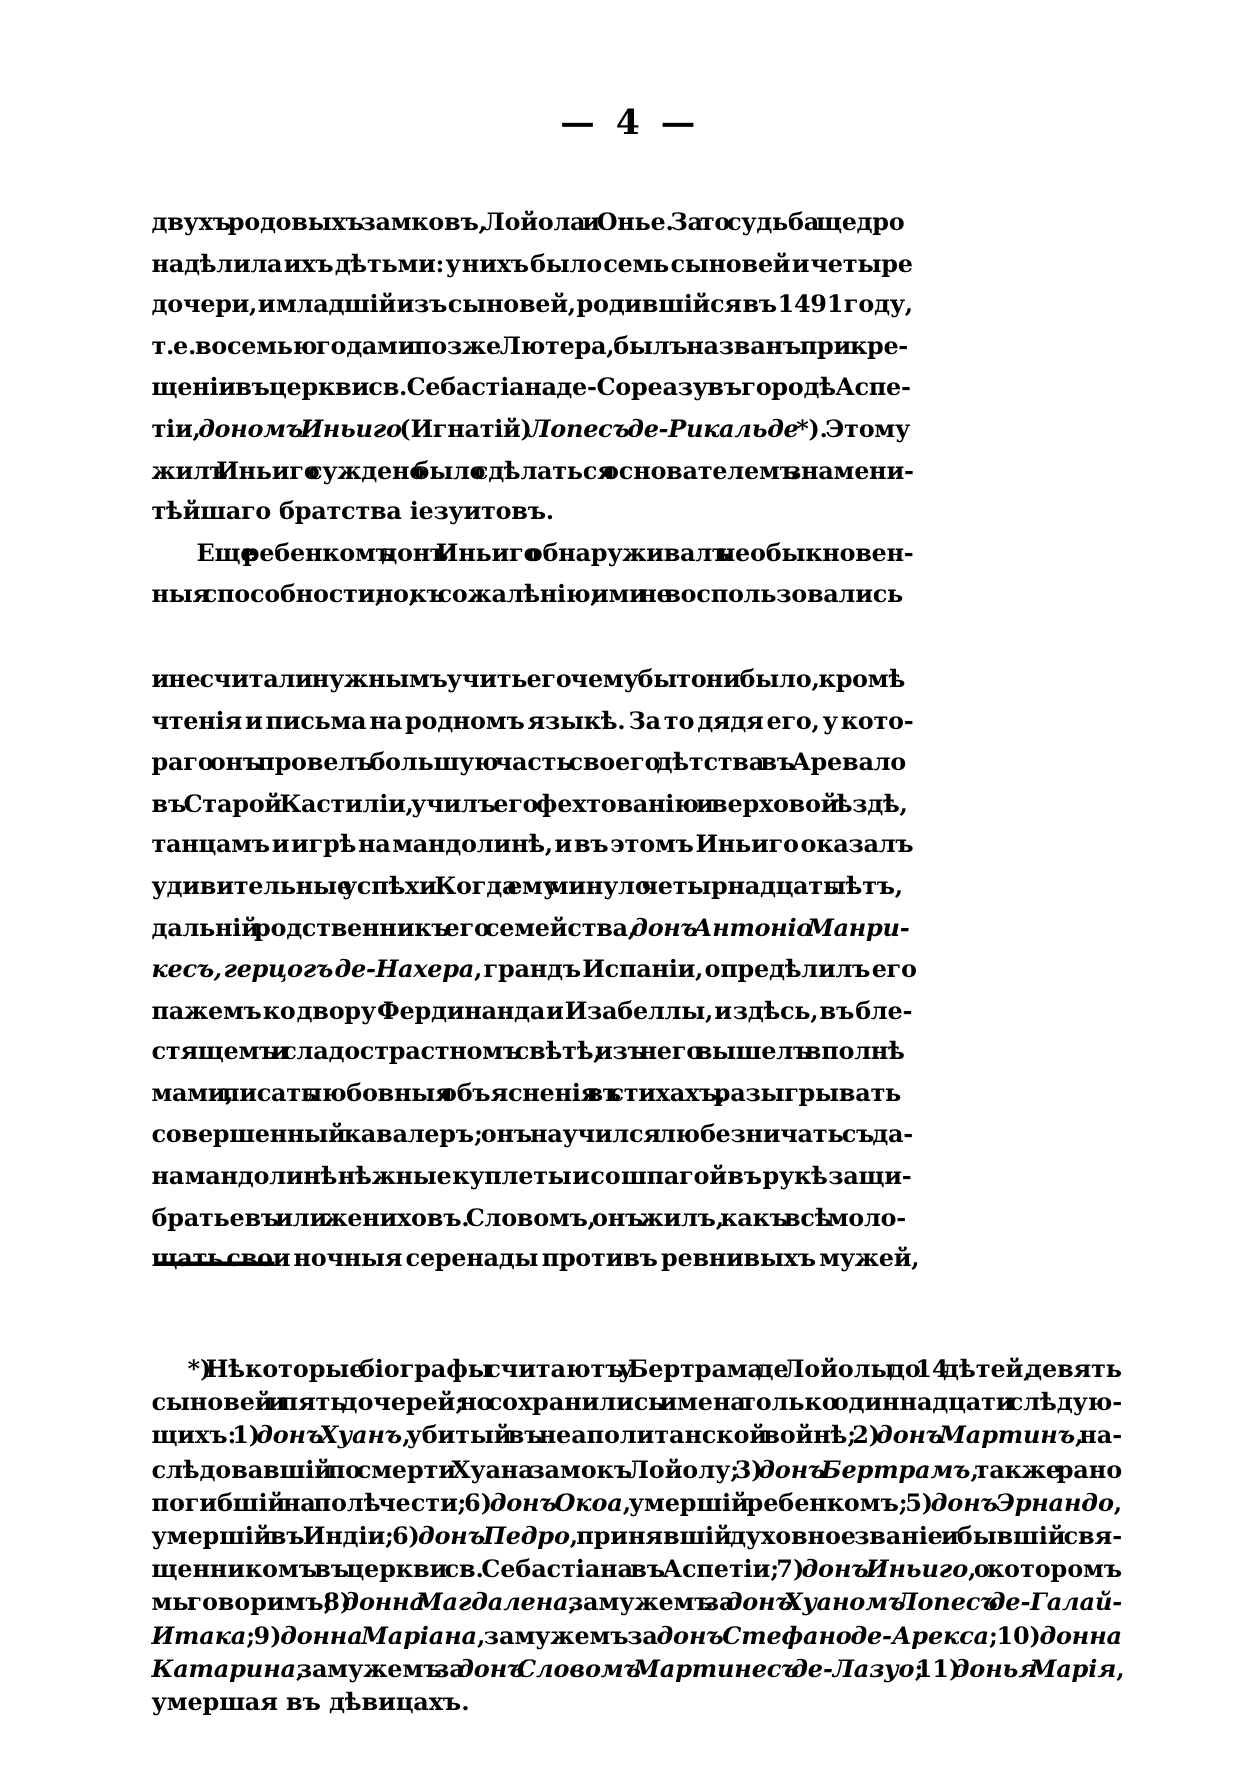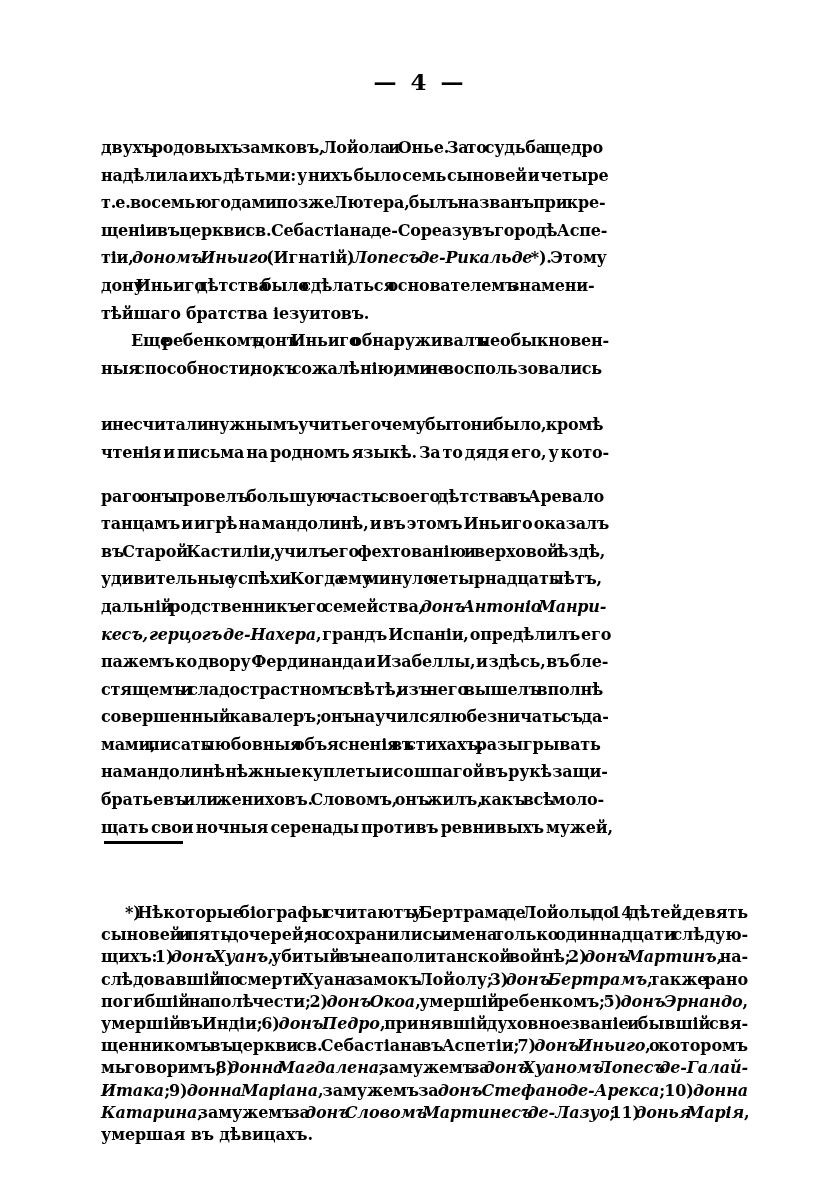--- a/index.html
+++ b/index.html
@@ -49,51 +49,52 @@
   .footnote .ind { width: 24px; }
 </style>
 </head>
 <body>
 
 <div class="page-number">— 4 —</div>
 
 <div class="main-text">
     <div class="tline" style="word-spacing: -7.39931px;"><span class="lc"><span>двухъ родовыхъ замковъ, Лойола и Онье. За то судьба щедро</span></span></div>
     <div class="tline" style="word-spacing: -4.46007px;"><span class="lc"><span>надѣлила ихъ дѣтьми: у нихъ было семь сыновей и четыре</span></span></div>
+    <div class="tline" style="word-spacing: -4.93359px;"><span class="lc"><span>дочери, и младшій изъ сыновей, родившійся въ 1491 году,</span></span></div>
     <div class="tline" style="word-spacing: -6.11285px;"><span class="lc"><span>т. е. восемью годами позже Лютера, былъ названъ при кре-</span></span></div>
     <div class="tline" style="word-spacing: -5.73438px;"><span class="lc"><span>щеніи въ церкви св. Себастіана де-Сореазу въ городѣ Аспе-</span></span></div>
     <div class="tline" style="word-spacing: -6.91071px;"><span class="lc"><span>тіи, </span><span class="it">дономъ Иньиго</span><span> (Игнатій) </span><span class="it">Лопесъ де-Рикальде</span><span> *). Этому</span></span></div>
-    <div class="tline" style="word-spacing: -13.0104px;"><span class="lc"><span>дону Иньиго дѣтства было сдѣлаться основателемъ знамени-</span></span></div>
+    <div class="tline" style="word-spacing: -13.0104px;"><span class="lc"><span>жилъ Иньиго суждено было сдѣлаться основателемъ знамени-</span></span></div>
     <div class="tline end"><span class="lc"><span>тѣйшаго братства іезуитовъ.</span></span></div>
     <div class="tline" style="word-spacing: -13.5594px;"><span class="lc"><span class="ind"></span><span>Еще ребенкомъ донъ Иньиго обнаруживалъ необыкновен-</span></span></div>
     <div class="tline" style="word-spacing: -10.2232px;"><span class="lc"><span>ныя способности, но, къ сожалѣнію, ими не воспользовались</span></span></div>
     <div class="tline" style="word-spacing: -5.93324px; margin-top: 29px;"><span class="lc"><span>и не считали нужнымъ учить его чему бы то ни было, кромѣ</span></span></div>
     <div class="tline" style="word-spacing: -3.3267px;"><span class="lc"><span>чтенія и письма на родномъ языкѣ. За то дядя его, у кото-</span></span></div>
-    <div class="tline" style="word-spacing: -7.72266px; margin-top: 16px;"><span class="lc"><span>раго онъ провелъ большую часть своего дѣтства въ Аревало</span></span></div>
+    <div class="tline" style="word-spacing: -7.72266px;"><span class="lc"><span>раго онъ провелъ большую часть своего дѣтства въ Аревало</span></span></div>
+    <div class="tline" style="word-spacing: -7.00586px;"><span class="lc"><span>въ Старой Кастиліи, училъ его фехтованію и верховой ѣздѣ,</span></span></div>
     <div class="tline" style="word-spacing: -4.14062px;"><span class="lc"><span>танцамъ и игрѣ на мандолинѣ, и въ этомъ Иньиго оказалъ</span></span></div>
-    <div class="tline" style="word-spacing: -7.00586px;"><span class="lc"><span>въ Старой Кастиліи, училъ его фехтованію и верховой ѣздѣ,</span></span></div>
     <div class="tline" style="word-spacing: -12.0391px;"><span class="lc"><span>удивительные успѣхи. Когда ему минуло четырнадцать лѣтъ,</span></span></div>
     <div class="tline" style="word-spacing: -8.47917px;"><span class="lc"><span>дальній родственникъ его семейства, </span><span class="it">донъ Антоніо Манри-</span></span></div>
     <div class="tline" style="word-spacing: -4.3724px;"><span class="lc"><span class="it">кесъ, герцогъ де-Нахера</span><span>, грандъ Испаніи, опредѣлилъ его</span></span></div>
     <div class="tline" style="word-spacing: -4.61806px;"><span class="lc"><span>пажемъ ко двору Фердинанда и Изабеллы, и здѣсь, въ бле-</span></span></div>
     <div class="tline" style="word-spacing: -9.49107px;"><span class="lc"><span>стящемъ и сладострастномъ свѣтѣ, изъ него вышелъ вполнѣ</span></span></div>
+    <div class="tline" style="word-spacing: -13.0469px;"><span class="lc"><span>мами, писать любовныя объясненія въ стихахъ, разыгрывать</span></span></div>
     <div class="tline" style="word-spacing: -6.55208px;"><span class="lc"><span>совершенный кавалеръ; онъ научился любезничать съ да-</span></span></div>
-    <div class="tline" style="word-spacing: -13.0469px;"><span class="lc"><span>мами, писать любовныя объясненія въ стихахъ, разыгрывать</span></span></div>
     <div class="tline" style="word-spacing: -4.92361px;"><span class="lc"><span>на мандолинѣ нѣжные куплеты и со шпагой въ рукѣ защи-</span></span></div>
     <div class="tline" style="word-spacing: -7.76953px;"><span class="lc"><span>братьевъ или жениховъ. Словомъ, онъ жилъ, какъ всѣ моло-</span></span></div>
     <div class="tline" style="word-spacing: -3.14583px;"><span class="lc"><span>щать свои ночныя серенады противъ ревнивыхъ мужей,</span></span></div>
   </div>
 
 <div class="separator"></div>
 
 <div class="footnote">
     <div class="tline" style="word-spacing: -9.02699px;"><span class="lc"><span class="ind"></span><span>*) Нѣкоторые біографы считаютъ у Бертрама де Лойолы до 14 дѣтей, девять</span></span></div>
     <div class="tline" style="word-spacing: -8.66146px;"><span class="lc"><span>сыновей и пять дочерей; но сохранились имена только одиннадцати слѣдую-</span></span></div>
     <div class="tline" style="word-spacing: -8.02557px;"><span class="lc"><span>щихъ: 1) </span><span class="it">донъ Хуанъ</span><span>, убитый въ неаполитанской войнѣ; 2) </span><span class="it">донъ Мартинъ</span><span>, на-</span></span></div>
     <div class="tline" style="word-spacing: -8.28594px;"><span class="lc"><span>слѣдовавшій по смерти Хуана замокъ Лойолу; 3) </span><span class="it">донъ Бертрамъ</span><span>, также рано</span></span></div>
-    <div class="tline" style="word-spacing: -6.91193px;"><span class="lc"><span>погибшій на полѣ чести; 2) </span><span class="it">донъ Окоа</span><span>, умершій ребенкомъ; 5) </span><span class="it">донъ Эрнандо</span><span>,</span></span></div>
+    <div class="tline" style="word-spacing: -6.91193px;"><span class="lc"><span>погибшій на полѣ чести; 6) </span><span class="it">донъ Окоа</span><span>, умершій ребенкомъ; 5) </span><span class="it">донъ Эрнандо</span><span>,</span></span></div>
     <div class="tline" style="word-spacing: -6.66477px;"><span class="lc"><span>умершій въ Индіи; 6) </span><span class="it">донъ Педро</span><span>, принявшій духовное званіе и бывшій свя-</span></span></div>
     <div class="tline" style="word-spacing: -7.20028px;"><span class="lc"><span>щенникомъ въ церкви св. Себастіана въ Аспетіи; 7) </span><span class="it">донъ Иньиго</span><span>, о которомъ</span></span></div>
     <div class="tline" style="word-spacing: -11.3063px;"><span class="lc"><span>мы говоримъ; 8) </span><span class="it">донна Магдалена</span><span>, замужемъ за </span><span class="it">донъ Хуаномъ Лопесъ де-Галай-</span></span></div>
     <div class="tline" style="word-spacing: -6.31875px;"><span class="lc"><span class="it">Итака</span><span>; 9) </span><span class="it">донна Маріана</span><span>, замужемъ за </span><span class="it">донъ Стефано де-Арекса</span><span>; 10) </span><span class="it">донна</span></span></div>
     <div class="tline" style="word-spacing: -10.3628px;"><span class="lc"><span class="it">Катарина</span><span>, замужемъ за </span><span class="it">донъ Словомъ Мартинесъ де-Лазуо</span><span>; 11) </span><span class="it">донья Марія</span><span>,</span></span></div>
     <div class="tline end"><span class="lc"><span>умершая въ дѣвицахъ.</span></span></div>
   </div>
 
 </body></html>

